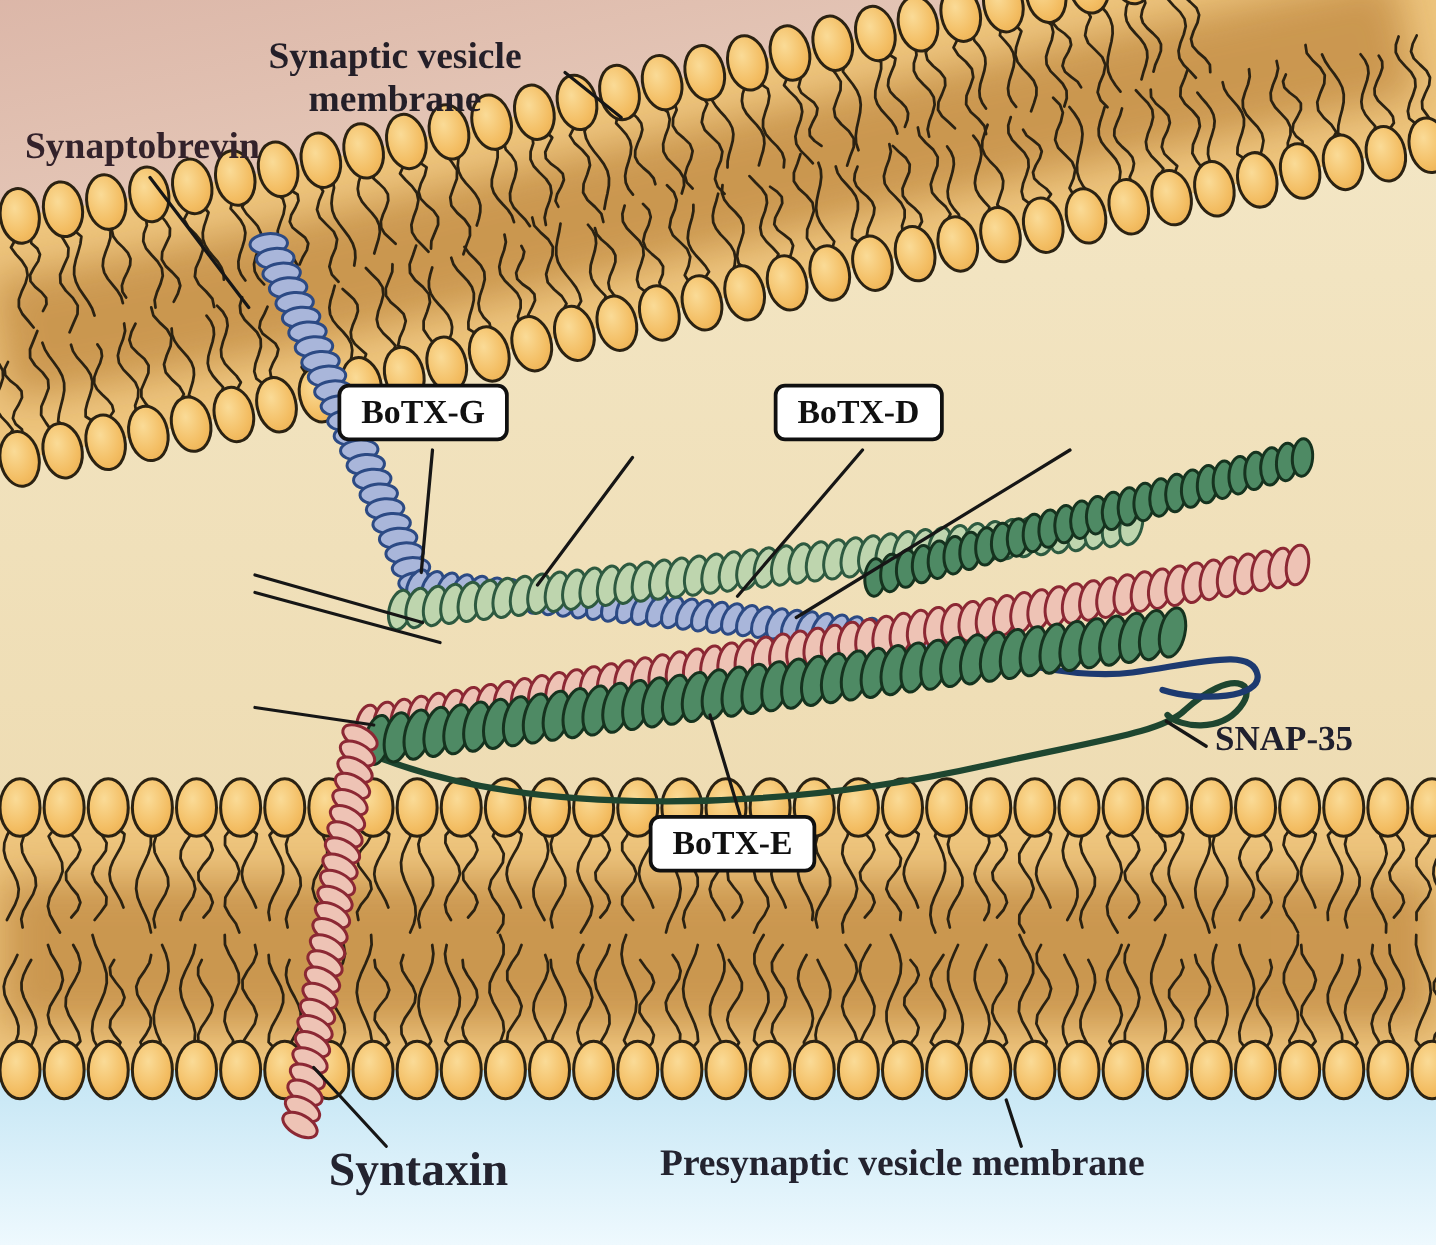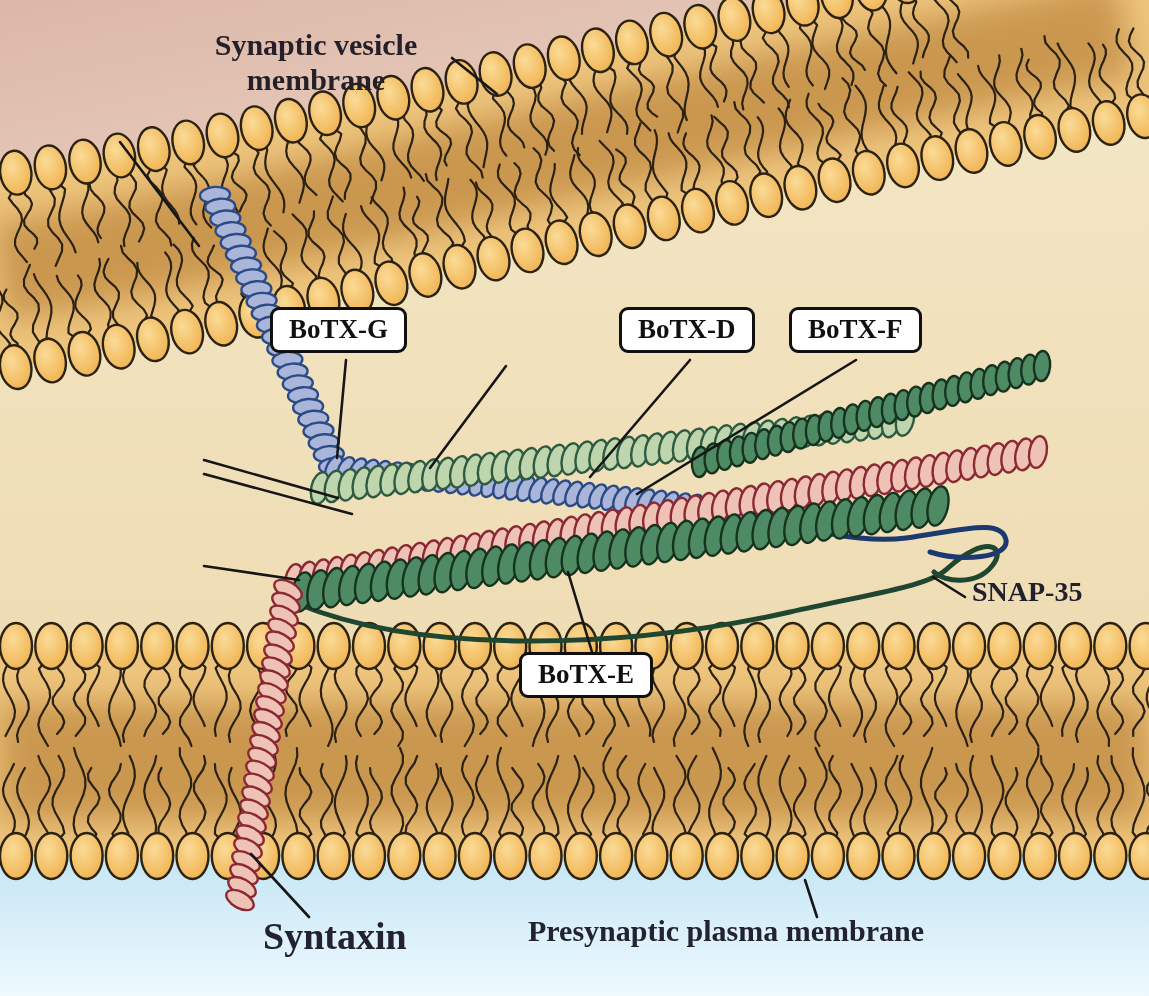--- a/index.html
+++ b/index.html
@@ -736,36 +736,34 @@
         <line x1="309" y1="917" x2="251" y2="854"></line>
         <line x1="817" y1="917" x2="805" y2="880"></line>
       </g>
     </svg>
 
   <div class="plain vesmem">
     <span>Synaptic vesicle</span><br>
     <span>membrane</span>
   </div>
 
+  <div class="plain synaptobrevin">Synaptobrevin</div>
   <div class="plain snap25">SNAP-35</div>
   <div class="plain syntaxin">Syntaxin</div>
-  <div class="plain presyn">Presynaptic plasma membrane</div>
+  <div class="plain presyn">Presynaptic vesicle membrane</div>
 
   <div class="toxbox" style="left:270px;top:307px">
     <span>BoTX-G</span>
   </div>
 
 
   <div class="toxbox" style="left:619px;top:307px">
     <span>BoTX-D</span>
   </div>
 
-  <div class="toxbox" style="left:789px;top:307px">
-    <span>BoTX-F</span>
-  </div>
 
 
 
   <div class="toxbox" style="left:519px;top:652px">
     <span>BoTX-E</span>
   </div>
 
 </div>
 
 </body></html>

